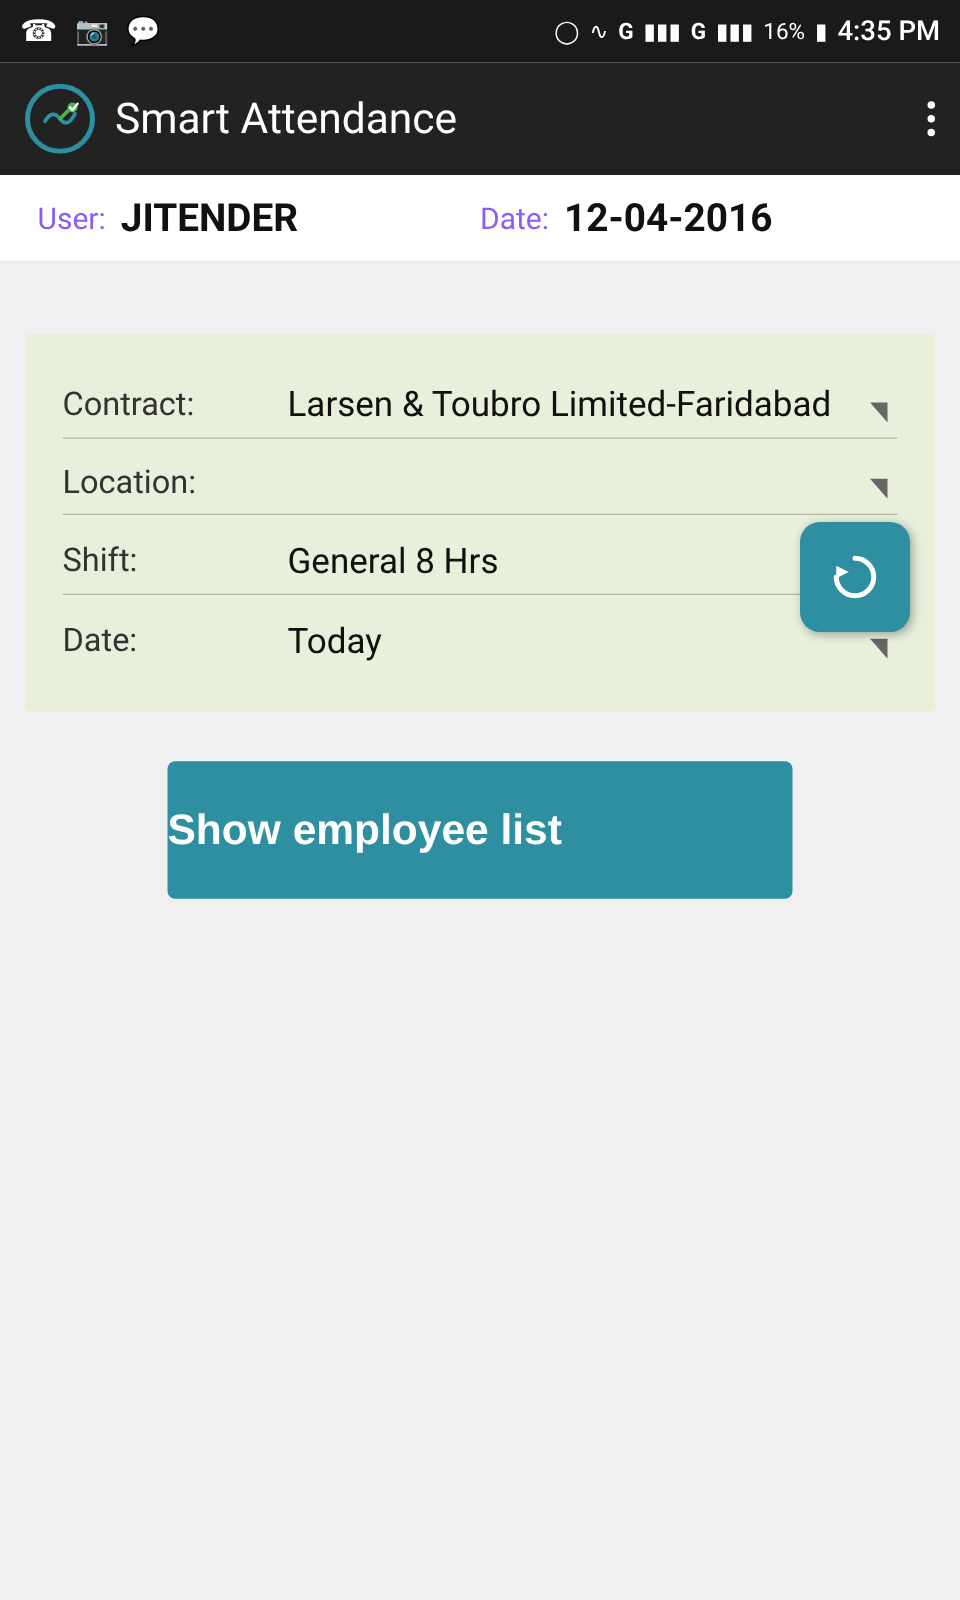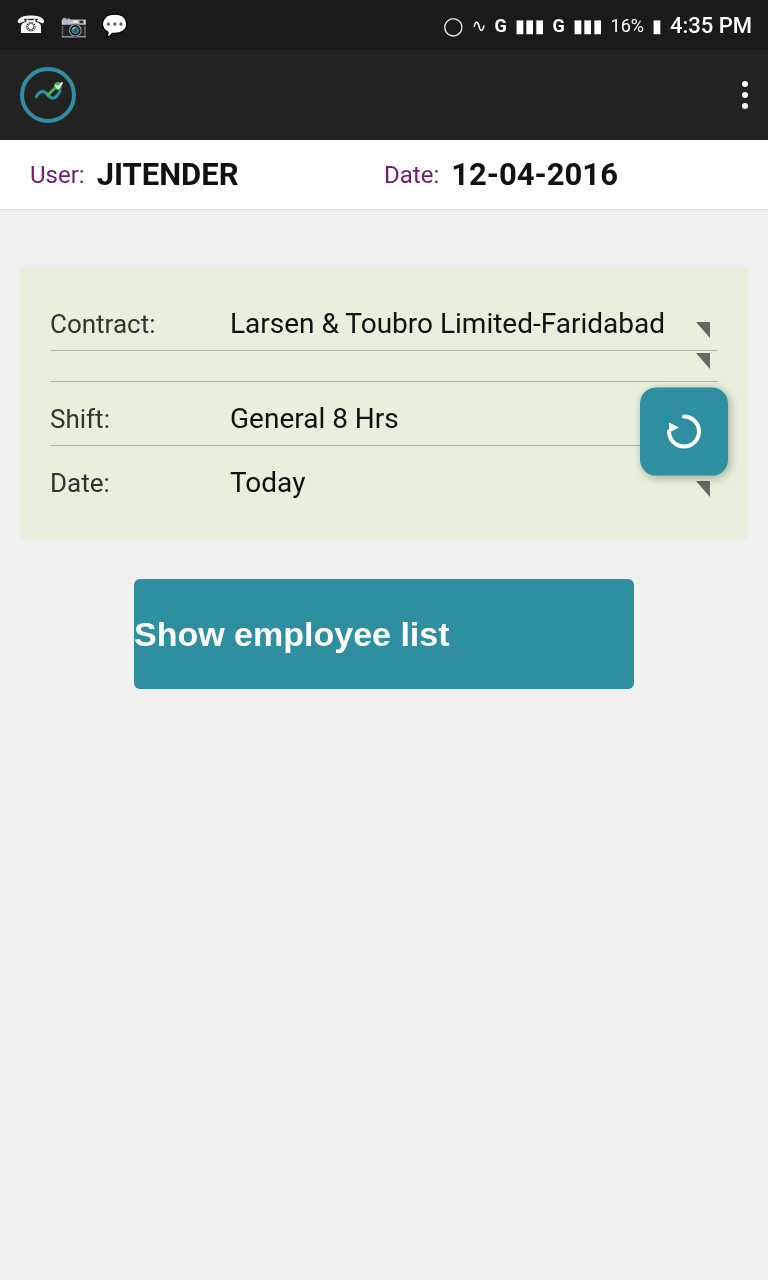--- a/index.html
+++ b/index.html
@@ -91,21 +91,21 @@
     }
     .user-section, .date-section {
       display: flex;
       align-items: center;
       gap: 12px;
     }
     .user-section { flex: 1; }
     .date-section { flex: 1; }
     .label-text {
       font-size: 24px;
-      color: #701a75;
+      color: #8b5cf6;
       font-weight: 400;
     }
     .value-text {
       font-size: 31px;
       color: #111;
       font-weight: 700;
     }
 
     
     .main-content {
@@ -221,20 +221,21 @@
 <div class="app-bar">
   <div class="app-bar-left">
 
     <svg class="app-logo" viewBox="0 0 56 56" xmlns="http://www.w3.org/2000/svg">
       <circle cx="28" cy="28" r="26" fill="none" stroke="#2d8fa0" stroke-width="4"></circle>
       <path d="M16 30 Q22 20 28 28 Q34 36 40 24" fill="none" stroke="#2d8fa0" stroke-width="3" stroke-linecap="round"></path>
       <path d="M28 28 L36 20" fill="none" stroke="#4caf50" stroke-width="3" stroke-linecap="round"></path>
       <circle cx="38" cy="19" r="4" fill="#4caf50"></circle>
       <path d="M36 19 L38 21 L42 16" fill="none" stroke="#fff" stroke-width="2" stroke-linecap="round" stroke-linejoin="round"></path>
     </svg>
+    <span class="app-title">Smart Attendance</span>
   </div>
   <div class="app-bar-menu">
     <div class="menu-dot"></div>
     <div class="menu-dot"></div>
     <div class="menu-dot"></div>
   </div>
 </div>
 
 <div class="user-date-bar">
   <div class="user-section">
@@ -251,20 +252,21 @@
 
   <div class="form-card">
 
     <div class="form-row">
       <span class="field-label">Contract:</span>
       <span class="field-value">Larsen &amp; Toubro Limited-Faridabad</span>
       <div class="dropdown-arrow"></div>
     </div>
 
     <div class="form-row">
+      <span class="field-label">Location:</span>
       <div class="dropdown-arrow"></div>
     </div>
 
     <div class="form-row" style="padding-right: 110px;">
       <span class="field-label">Shift:</span>
       <span class="field-value">General 8 Hrs</span>
       <div class="dropdown-arrow"></div>
 
       <div class="refresh-button">
         <svg class="refresh-icon-svg" viewBox="0 0 50 50" xmlns="http://www.w3.org/2000/svg">

